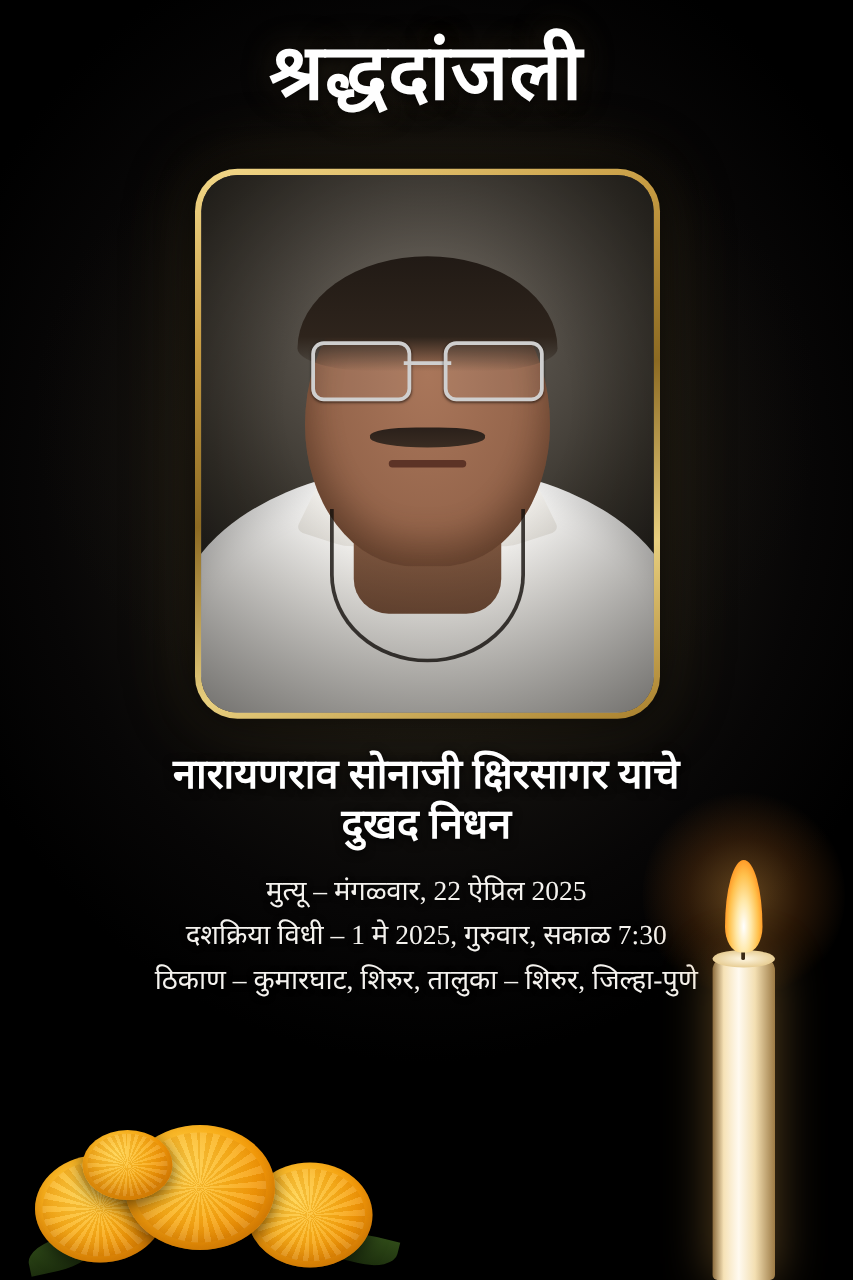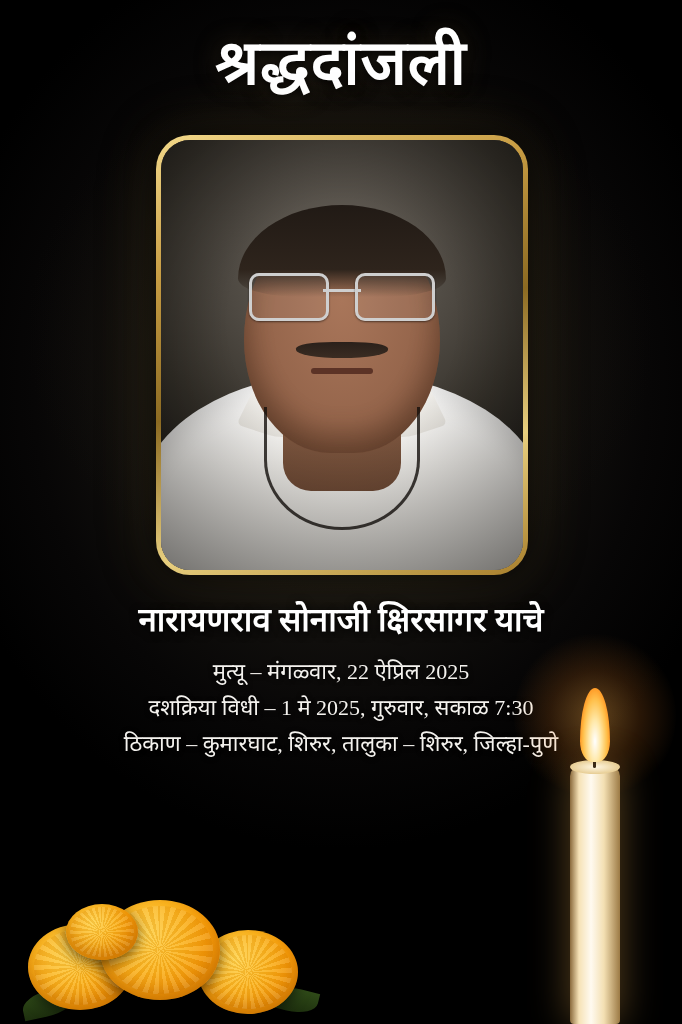--- a/index.html
+++ b/index.html
@@ -36,21 +36,21 @@
     pointer-events: none;
   }
 
   
   .title {
     position: absolute;
     top: 30px;
     left: 0;
     width: 682px;
     text-align: center;
-    font-family: Liberation Sans, sans-serif;
+    font-family: Liberation Mono, monospace;
     font-weight: bold;
     font-size: 62px;
     line-height: 1.05;
     letter-spacing: 1px;
     color: #ffffff;
     text-shadow: 0 2px 10px rgba(0,0,0,0.9), 0 0 26px rgba(120,100,60,0.35);
   }
 
   
   .portrait-frame {
@@ -341,20 +341,21 @@
       <div class="ph-mustache"></div>
       <div class="ph-mouth"></div>
       <div class="ph-chain"></div>
       <div class="ph-vignette"></div>
     </div>
   </div>
 
   <div class="text-block">
     <div class="deceased-name">
       <div>नारायणराव सोनाजी क्षिरसागर याचे</div>
+      <div>दुखद निधन</div>
     </div>
     <div class="details">
       <div class="detail-line">मुत्यू – मंगळ्वार, 22 ऐप्रिल 2025</div>
       <div class="detail-line">दशक्रिया विधी – 1 मे 2025, गुरुवार, सकाळ 7:30</div>
       <div class="detail-line">ठिकाण – कुमारघाट, शिरुर, तालुका – शिरुर, जिल्हा-पुणे</div>
     </div>
   </div>
 
   <div class="candle">
     <div class="flame-glow"></div>

